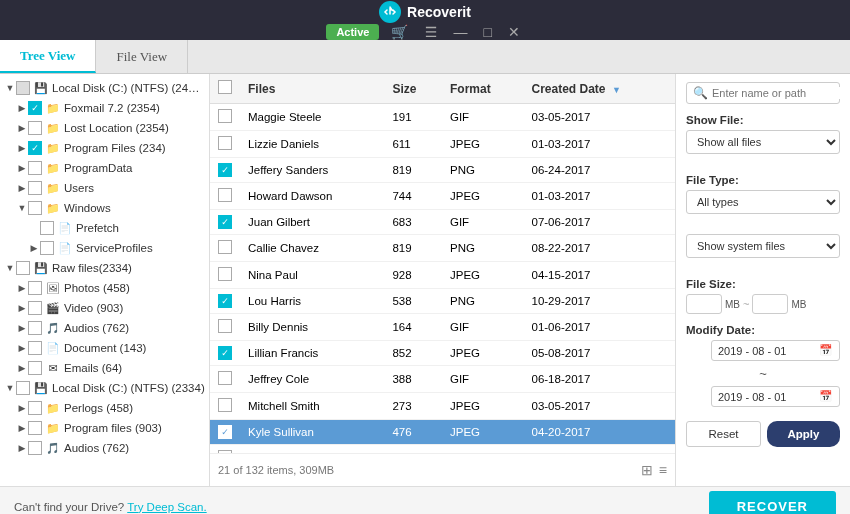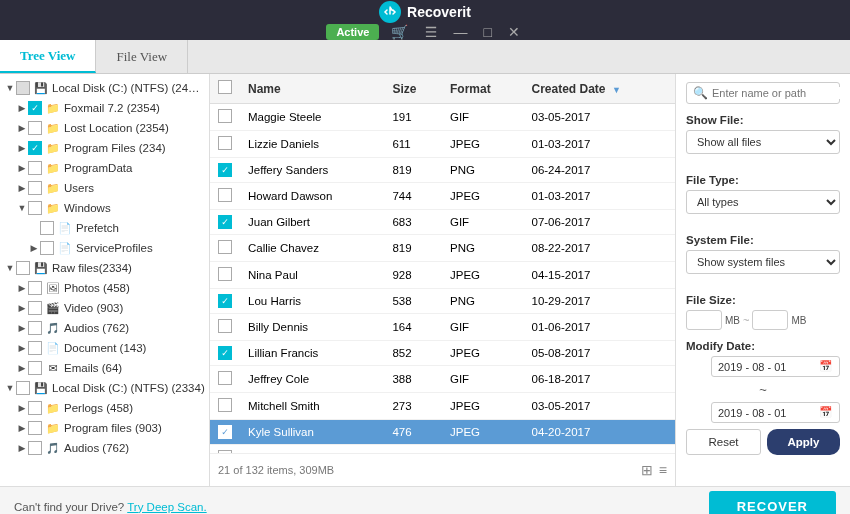--- a/index.html
+++ b/index.html
@@ -177,21 +177,21 @@
       border: 1px solid #ccc;
       border-radius: 3px;
       padding: 3px 6px;
       margin-bottom: 5px;
       font-size: 11px;
       color: #333;
       justify-content: space-between;
       margin-left: 25px;
     }
     .filter-tilde { text-align: center; font-size: 13px; color: #555; margin: 2px 0 5px 0; }
-    .filter-buttons { display: flex; gap: 6px; margin-top: 6px; }
+    .filter-buttons { display: flex; gap: 6px; margin-top: 14px; }
     .btn-reset {
       flex: 1;
       padding: 6px 0;
       border: 1px solid #ccc;
       background: white;
       border-radius: 3px;
       cursor: pointer;
       font-size: 11.5px;
       color: #333;
     }
@@ -385,21 +385,21 @@
         <span class="tree-label">Audios (762)</span>
       </div>
     </div>
 
   <div id="right-panel">
     <div id="file-list">
       <table>
         <thead>
           <tr>
             <th class="check-cell"><div class="file-check"></div></th>
-            <th>Name</th>
+            <th>Files</th>
             <th>Size</th>
             <th>Format</th>
             <th>
               <span>Created Date</span>
               <span class="sort-arrow">▼</span>
             </th>
           </tr>
         </thead>
         <tbody id="file-tbody">
         <tr>
@@ -523,21 +523,20 @@
     <div class="filter-section-label">Show File:</div>
     <select class="filter-dropdown">
       <option>Show all files</option>
     </select>
 
     <div class="filter-section-label">File Type:</div>
     <select class="filter-dropdown">
       <option>All types</option>
     </select>
 
-    <div class="filter-section-label">System File:</div>
     <select class="filter-dropdown">
       <option>Show system files</option>
     </select>
 
     <div class="filter-section-label">File Size:</div>
     <div class="filter-range">
       <input type="text" style="">
       <span class="unit">MB</span>
       <span style="color:#aaa; font-size:11px;">~</span>
       <input type="text" style="">

